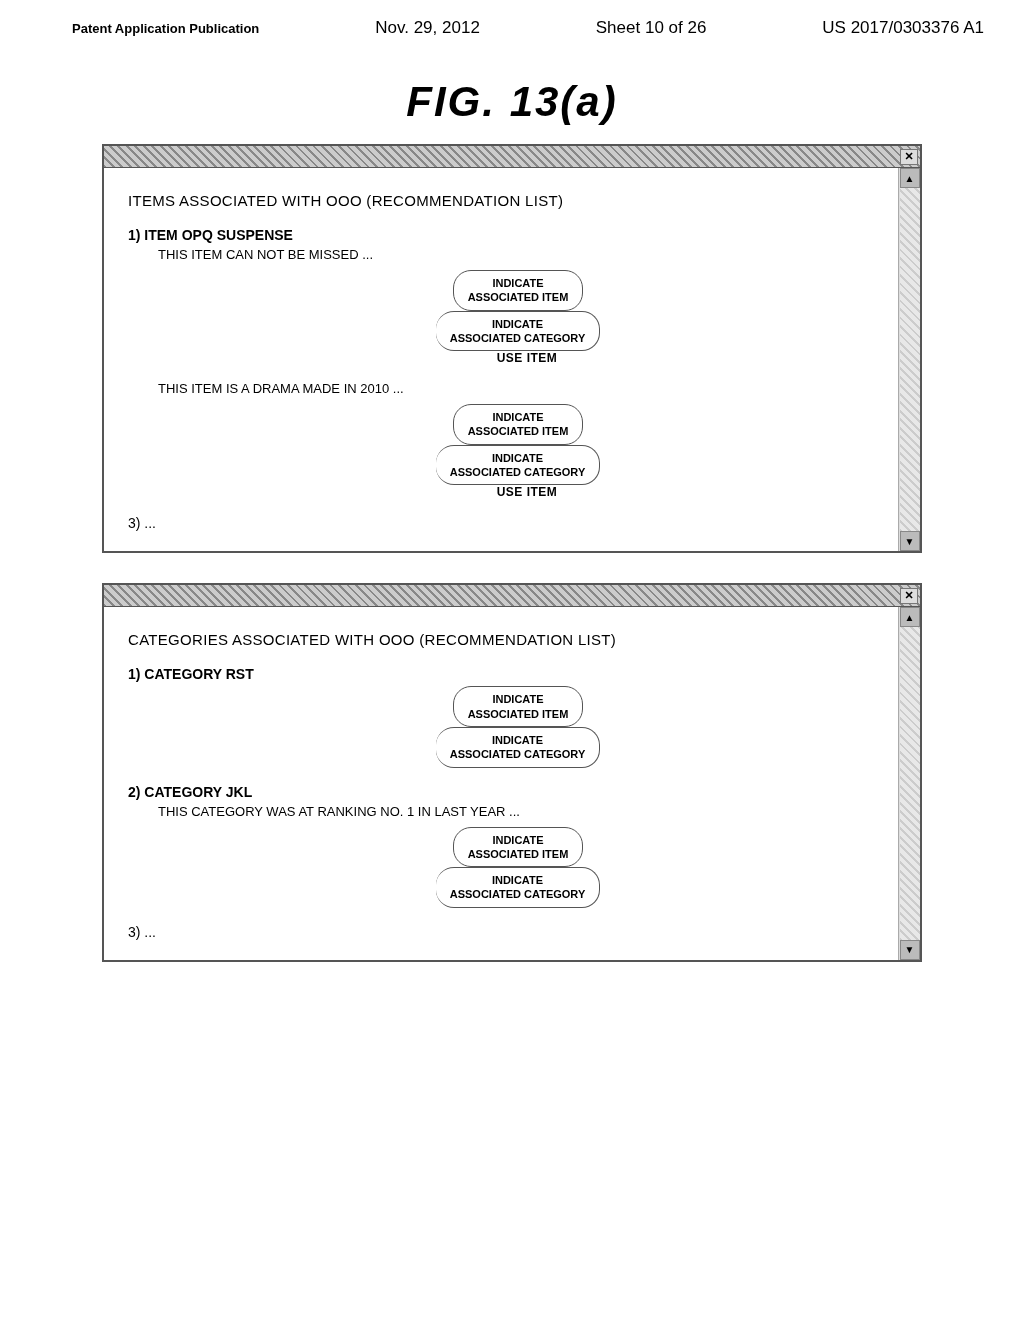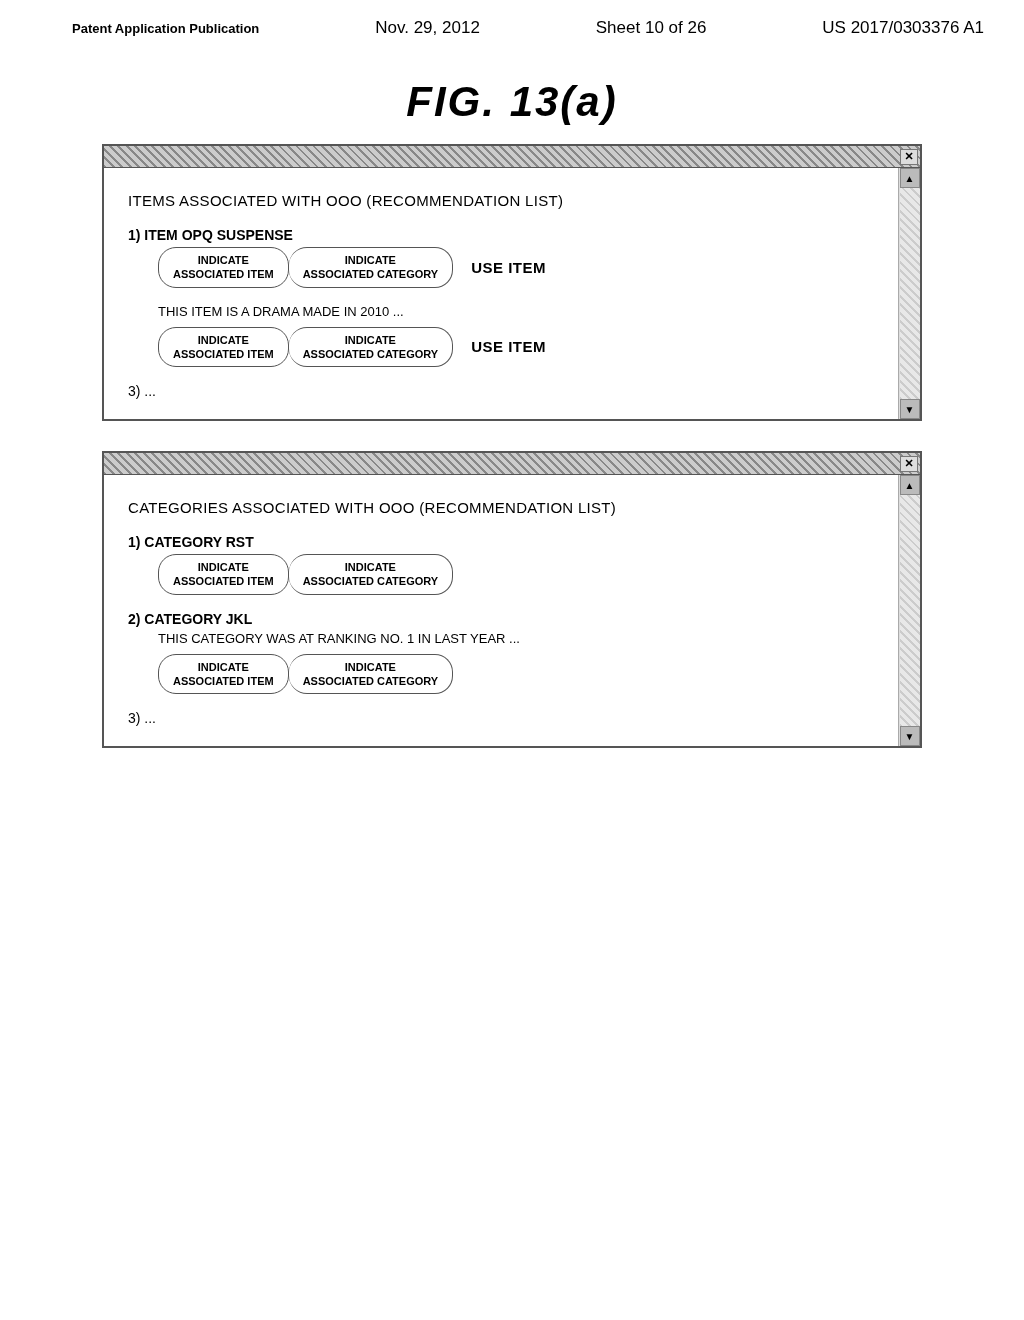--- a/index.html
+++ b/index.html
@@ -139,21 +139,21 @@
       font-weight: bold;
       margin-bottom: 4px;
     }
     .list-item-desc {
       font-size: 13px;
       margin-left: 30px;
       margin-bottom: 8px;
     }
     .list-item-buttons {
       display: flex;
-      flex-direction: row;
+      flex-direction: column;
       gap: 0;
       margin-left: 30px;
       align-items: center;
     }
 
     
     .btn-rounded {
       border: 1.5px solid #555;
       border-radius: 18px;
       background: #fff;
@@ -164,21 +164,21 @@
       cursor: pointer;
       line-height: 1.3;
       min-width: 90px;
       display: flex;
       flex-direction: column;
       align-items: center;
     }
     .btn-plain {
       border: none;
       background: none;
-      font-size: 15px;
+      font-size: 12px;
       font-weight: bold;
       cursor: pointer;
       margin-left: 18px;
       white-space: nowrap;
       letter-spacing: 0.5px;
     }
 
     
     .ellipsis-item {
       font-size: 14px;
@@ -213,20 +213,21 @@
 
     <div class="dialog-inner">
       <div class="dialog-content">
         <div class="dialog-heading">ITEMS ASSOCIATED WITH OOO (RECOMMENDATION LIST)</div>
 
         <div class="list-item">
           <div class="list-item-title">
             <span>1)</span>
             <span>ITEM OPQ SUSPENSE</span>
           </div>
+          <div class="list-item-desc">THIS ITEM CAN NOT BE MISSED ...</div>
           <div class="list-item-buttons">
             <button class="btn-rounded">INDICATE<br>ASSOCIATED ITEM</button>
             <button class="btn-rounded" style="margin-left:0; border-left:none;">INDICATE<br>ASSOCIATED CATEGORY</button>
             <button class="btn-plain">USE ITEM</button>
           </div>
         </div>
 
         <div class="list-item">
           <div class="list-item-desc">THIS ITEM IS A DRAMA MADE IN 2010 ...</div>
           <div class="list-item-buttons">

